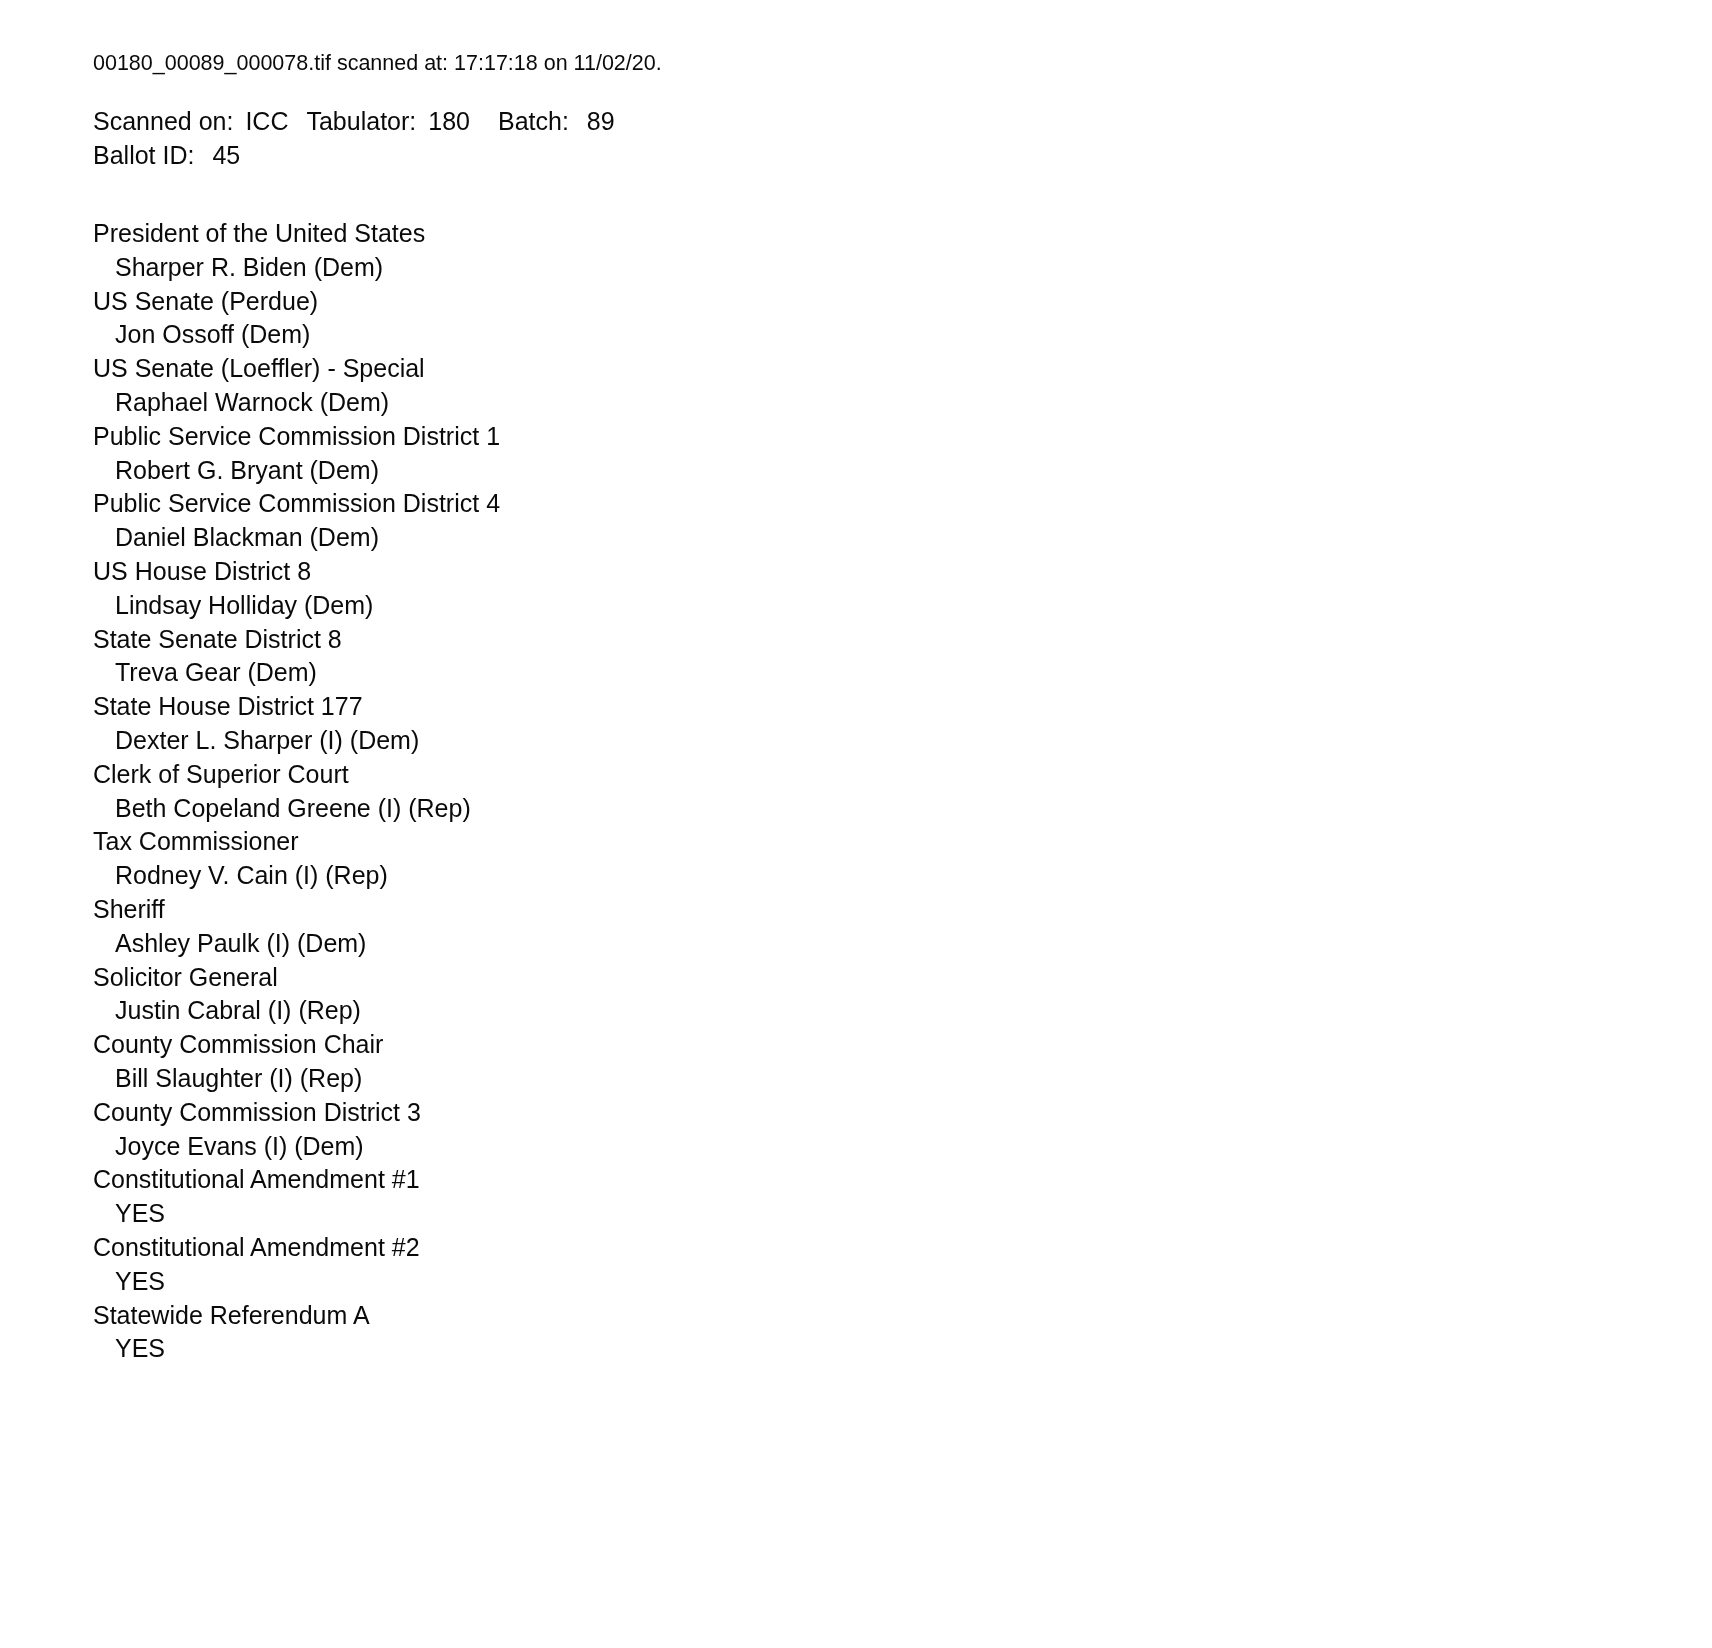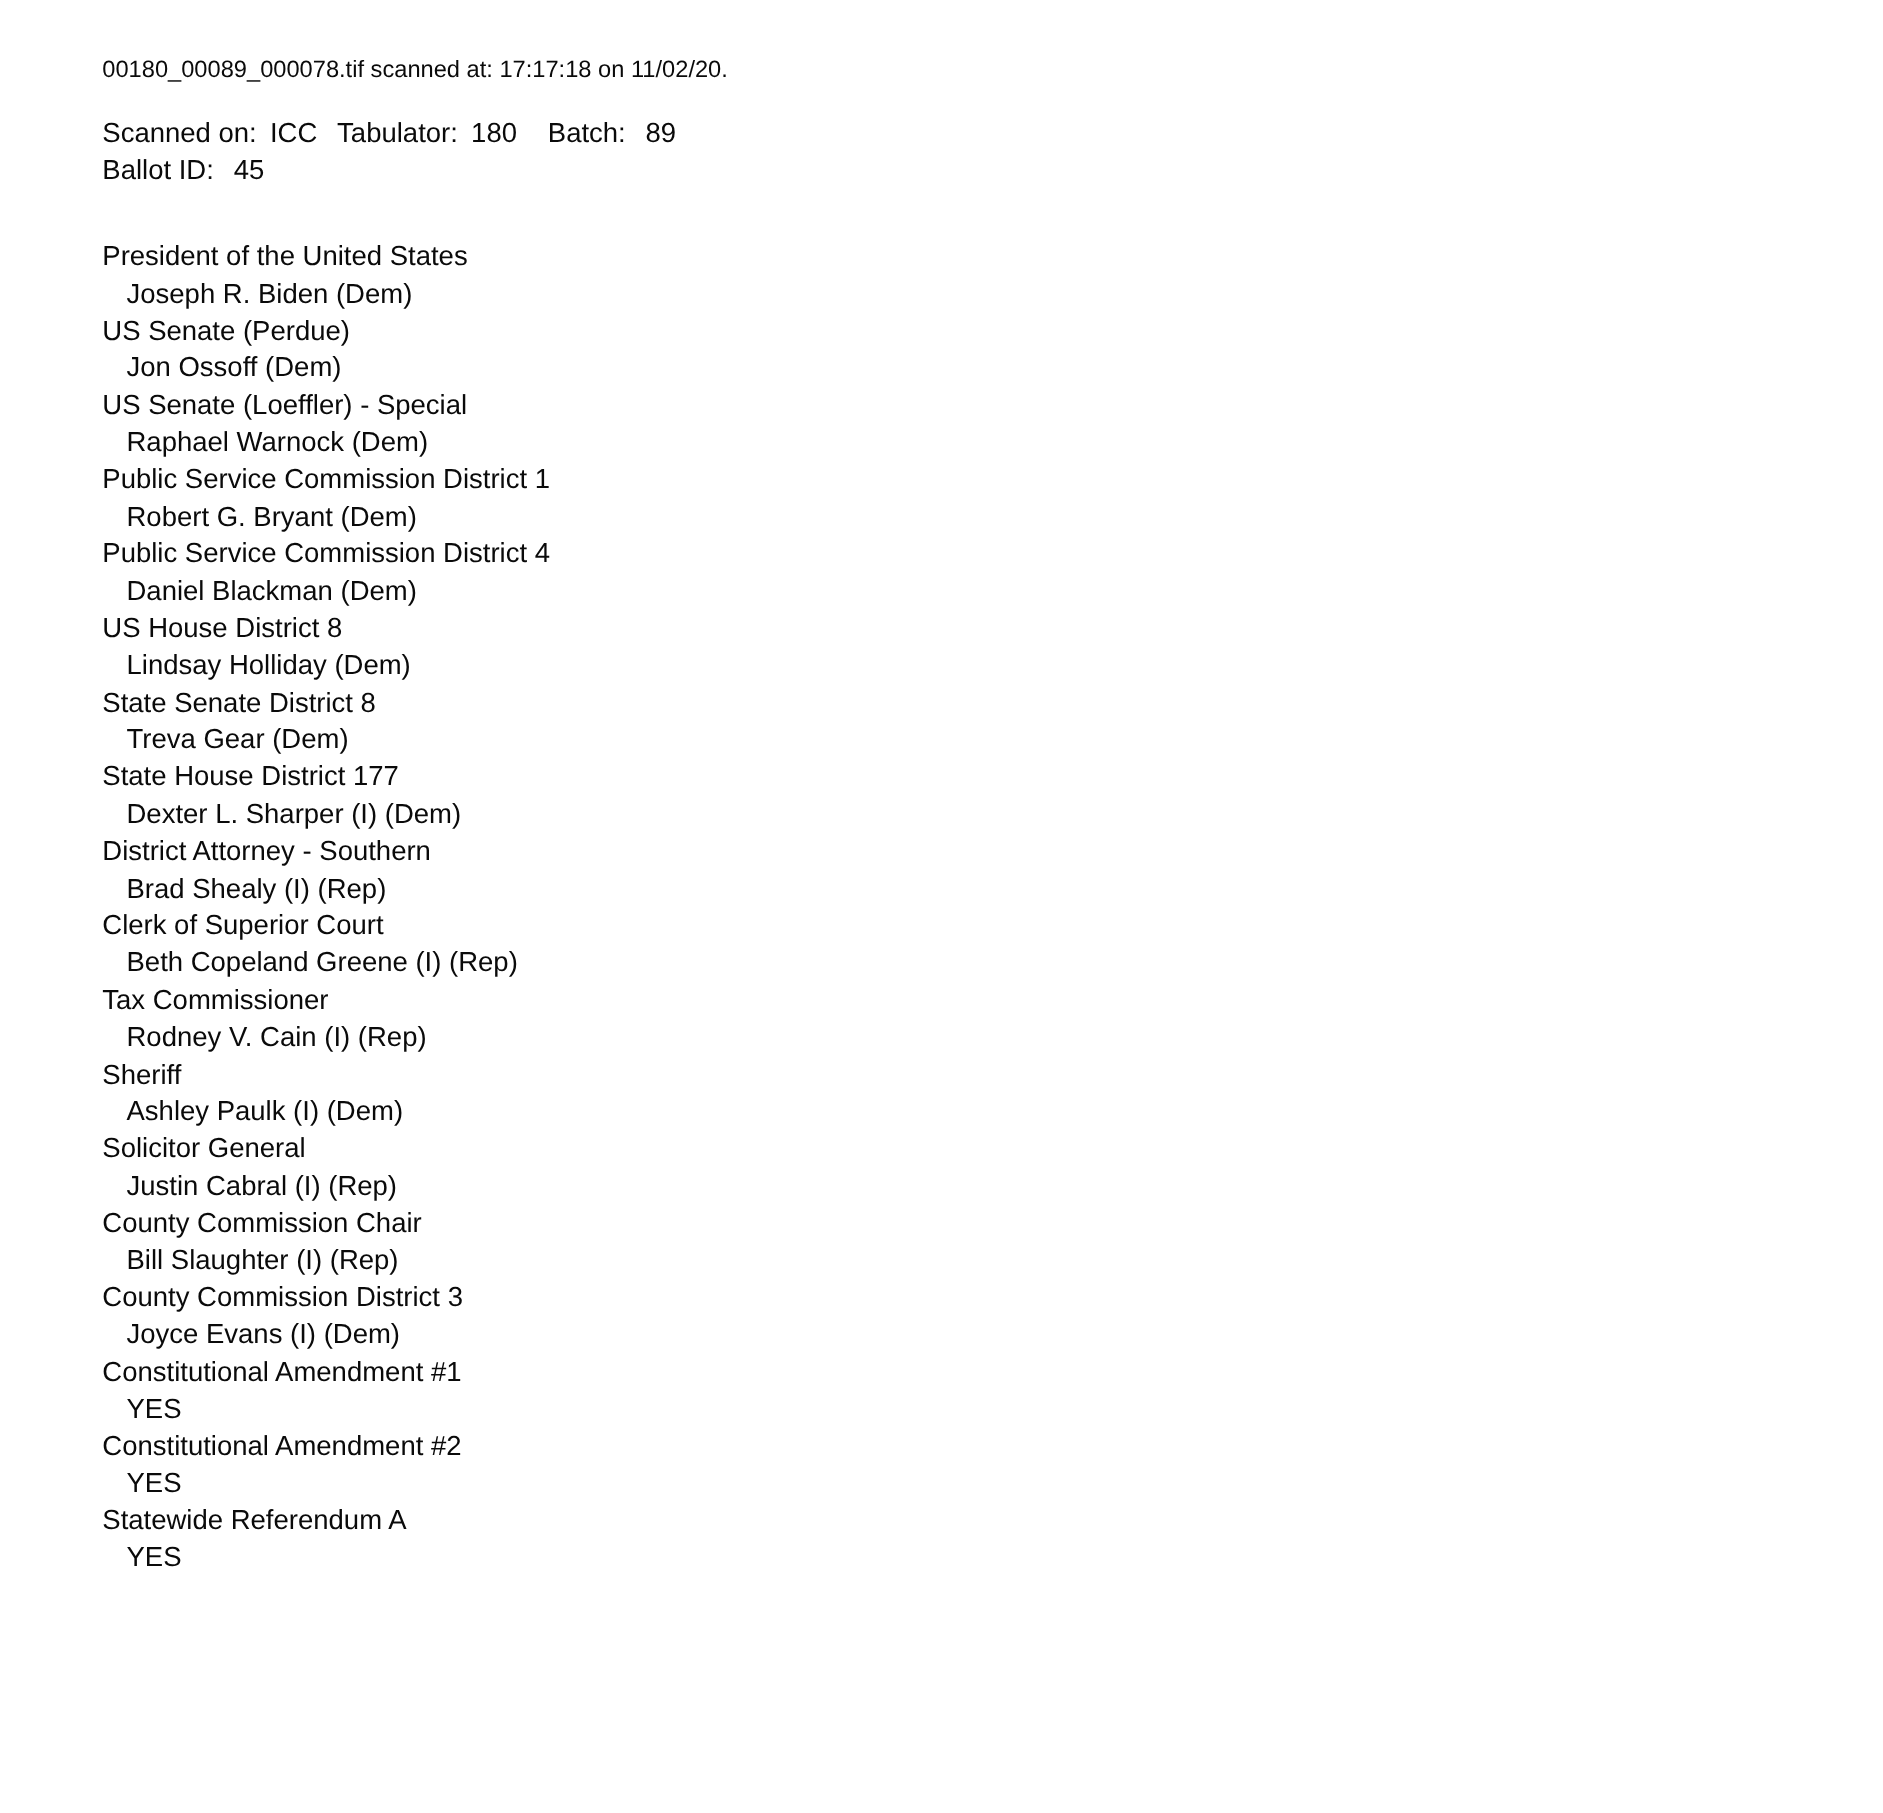--- a/index.html
+++ b/index.html
@@ -60,21 +60,21 @@
     <span>Scanned on:</span><span class="gap-sm"></span><span>ICC</span><span class="gap-md"></span><span>Tabulator:</span><span class="gap-sm"></span><span>180</span><span class="gap-lg"></span><span>Batch:</span><span class="gap-md"></span><span>89</span>
   </div>
 
   <div class="meta-line">
     <span>Ballot ID:</span><span class="gap-md"></span><span>45</span>
   </div>
 
   <div class="contest-list">
   <div class="contest">
     <div class="contest-name">President of the United States</div>
-    <div class="contest-selection">Joseph R. Biden (Dem)</div>
+    <div class="contest-selection">Sharper R. Biden (Dem)</div>
   </div>
 
   <div class="contest">
     <div class="contest-name">US Senate (Perdue)</div>
     <div class="contest-selection">Jon Ossoff (Dem)</div>
   </div>
 
   <div class="contest">
     <div class="contest-name">US Senate (Loeffler) - Special</div>
     <div class="contest-selection">Raphael Warnock (Dem)</div>
@@ -98,24 +98,20 @@
   <div class="contest">
     <div class="contest-name">State Senate District 8</div>
     <div class="contest-selection">Treva Gear (Dem)</div>
   </div>
 
   <div class="contest">
     <div class="contest-name">State House District 177</div>
     <div class="contest-selection">Dexter L. Sharper (I) (Dem)</div>
   </div>
 
-  <div class="contest">
-    <div class="contest-name">District Attorney - Southern</div>
-    <div class="contest-selection">Brad Shealy (I) (Rep)</div>
-  </div>
 
   <div class="contest">
     <div class="contest-name">Clerk of Superior Court</div>
     <div class="contest-selection">Beth Copeland Greene (I) (Rep)</div>
   </div>
 
   <div class="contest">
     <div class="contest-name">Tax Commissioner</div>
     <div class="contest-selection">Rodney V. Cain (I) (Rep)</div>
   </div>

